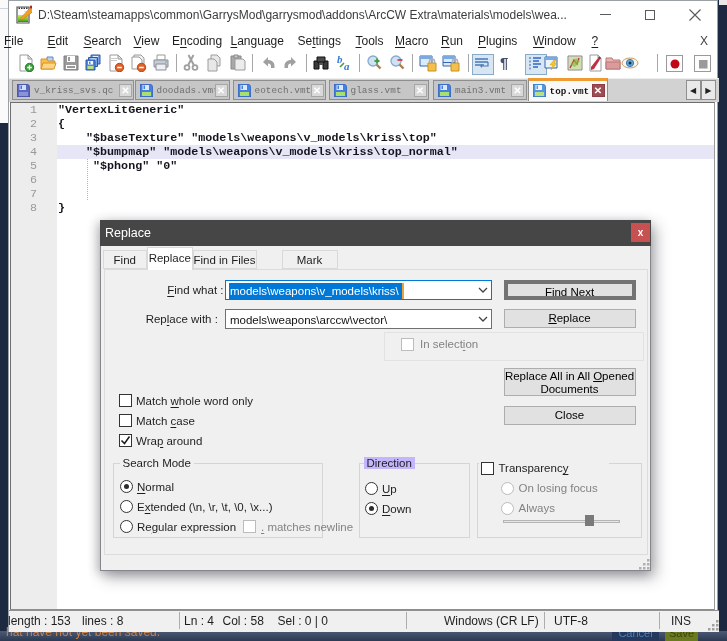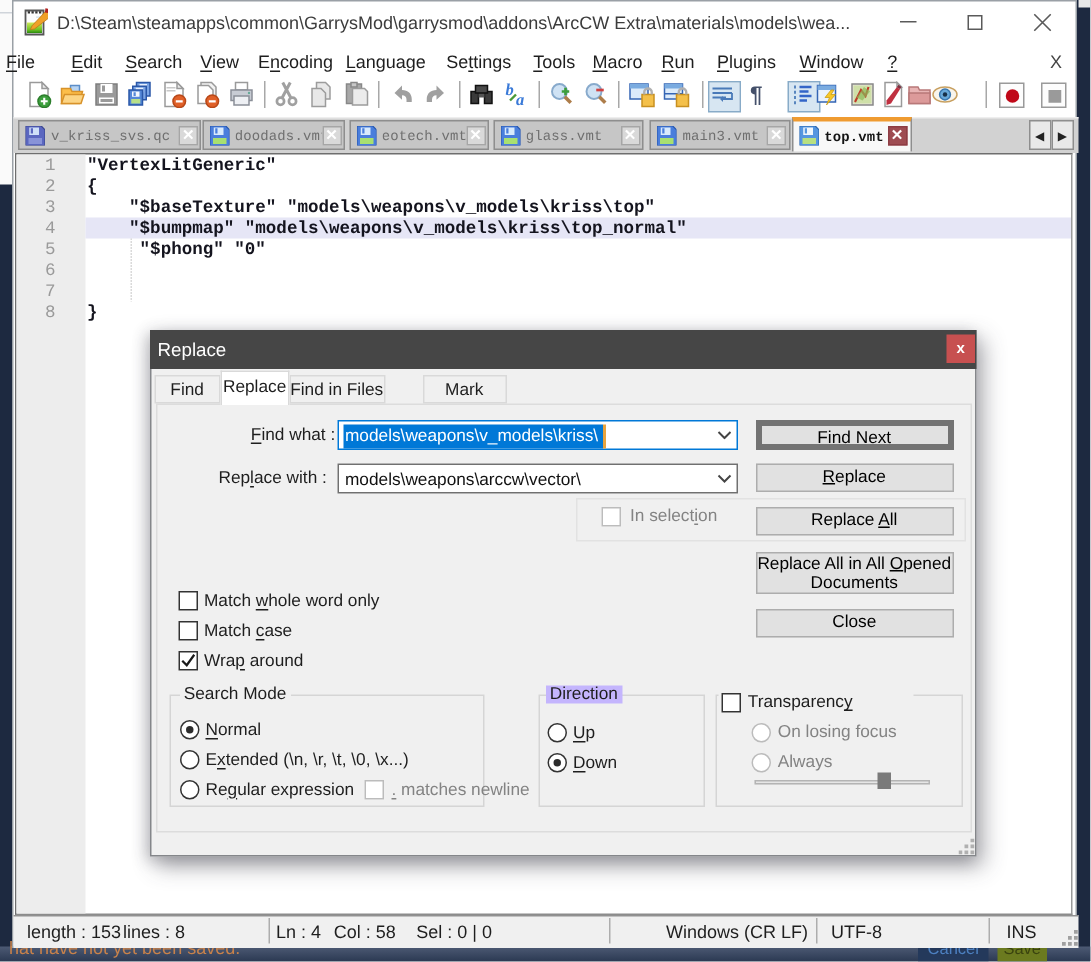--- a/index.html
+++ b/index.html
@@ -401,21 +401,21 @@
   <div class="abs ln" style="left:11px;top:173px;">6</div>
   <div class="abs ln" style="left:11px;top:187px;">7</div>
   <div class="abs ln" style="left:11px;top:201px;">8</div>
   <div class="abs code" style="top:103px;">"VertexLitGeneric"</div>
   <div class="abs code" style="top:117px;">{</div>
   <div class="abs code" style="top:131px;">    "$baseTexture" "models\weapons\v_models\kriss\top"</div>
   <div class="abs code" style="top:145px;">    "$bumpmap" "models\weapons\v_models\kriss\top_normal"</div>
   <div class="abs code" style="top:159px;">     "$phong" "0"</div>
   <div class="abs code" style="top:201px;">}</div>
   <div class="abs" id="status"></div>
-  <div class="abs st" style="left:18px;top:614px;text-align:center;">length : 153</div>
+  <div class="abs st" style="left:8px;top:614px;text-align:center;">length : 153</div>
   <div class="abs st" style="left:82px;top:614px;">lines : 8</div>
   <div class="abs stsep" style="left:178.5px;"></div>
   <div class="abs st" style="left:184px;top:614px;">Ln : 4</div>
   <div class="abs st" style="left:222.5px;top:614px;">Col : 58</div>
   <div class="abs st" style="left:277.5px;top:614px;">Sel : 0 | 0</div>
   <div class="abs stsep" style="left:406px;"></div>
   <div class="abs st" style="left:444px;top:614px;">Windows (CR LF)</div>
   <div class="abs stsep" style="left:544px;"></div>
   <div class="abs st" style="left:554px;top:614px;">UTF-8</div>
   <div class="abs stsep" style="left:658.5px;"></div>
@@ -455,21 +455,20 @@
   <div class="abs" style="left:230px;top:314px;font-size:11.5px;color:#111;white-space:pre;">models\weapons\arccw\vector\</div>
   <svg class="abs" style="left:478px;top:316px;" width="10" height="6" viewBox="0 0 10 6">
       <path d="M1 1l4 4 4-4" fill="none" stroke="#444" stroke-width="1.3"></path>
     </svg>
 
   <div class="abs btn" style="top:280px;height:20px;line-height:16px;border:4px solid #737373;">Find Next</div>
   <div class="abs btn" style="top:308.5px;height:19px;line-height:17px;"><u>R</u>eplace</div>
   <div class="abs" style="left:384px;top:332px;width:259.5px;height:29px;border:1px solid #e2e2e2;"></div>
   <div class="abs cb dis" style="left:401px;top:337.5px;"></div>
   <div class="abs cbl dis-t" style="left:420px;top:338px;">In select<u>i</u>on</div>
-  <div class="abs btn" style="top:337.5px;height:19.5px;line-height:17px;">Replace <u>A</u>ll</div>
   <div class="abs btn" style="top:367.5px;height:28.5px;line-height:13px;padding-top:1px;">Replace All in All <u>O</u>pened<br>Documents</div>
   <div class="abs btn" style="top:406px;height:19px;line-height:17px;">Close</div>
 
   <div class="abs cb" style="left:118.5px;top:394px;"></div>
   <div class="abs cbl" style="left:136px;top:394.5px;">Match <u>w</u>hole word only</div>
   <div class="abs cb" style="left:118.5px;top:414px;"></div>
   <div class="abs cbl" style="left:136px;top:414.5px;">Match <u>c</u>ase</div>
   <div class="abs cb" style="left:118.5px;top:434px;">
       <svg width="11" height="11" viewBox="0 0 11 11" style="display:block;margin:0px 0 0 0px;">
         <path d="M1.5 5.5l3 3 5-7" fill="none" stroke="#1a1a1a" stroke-width="1.5"></path>

